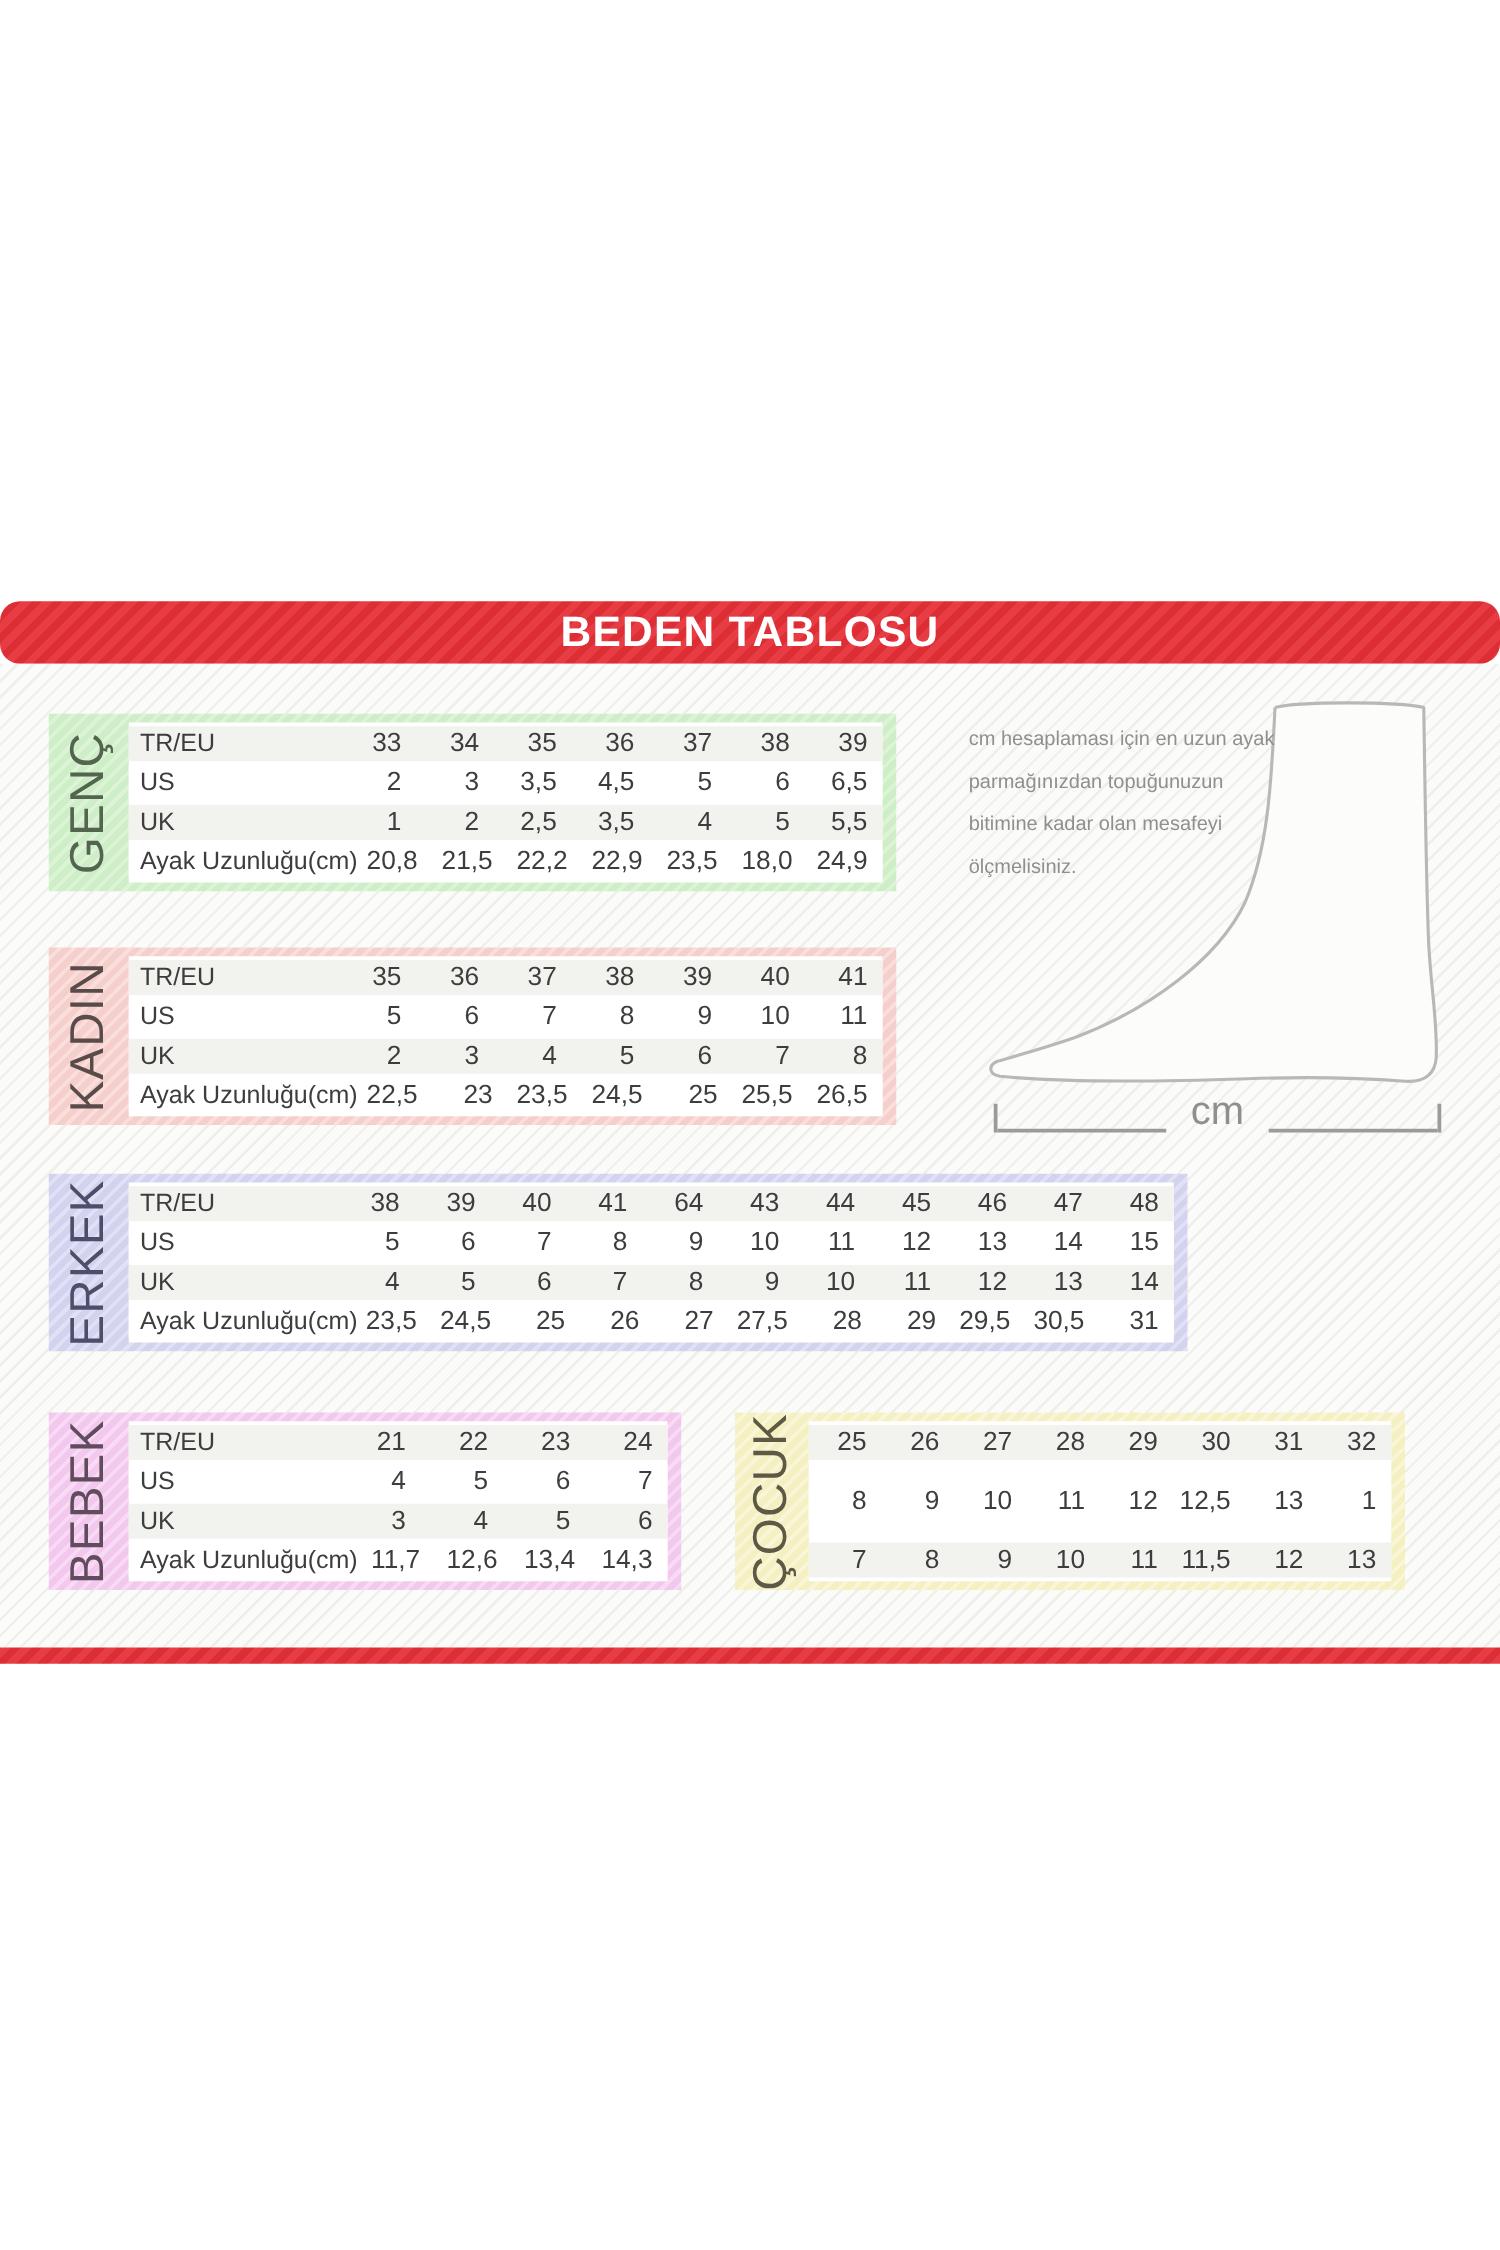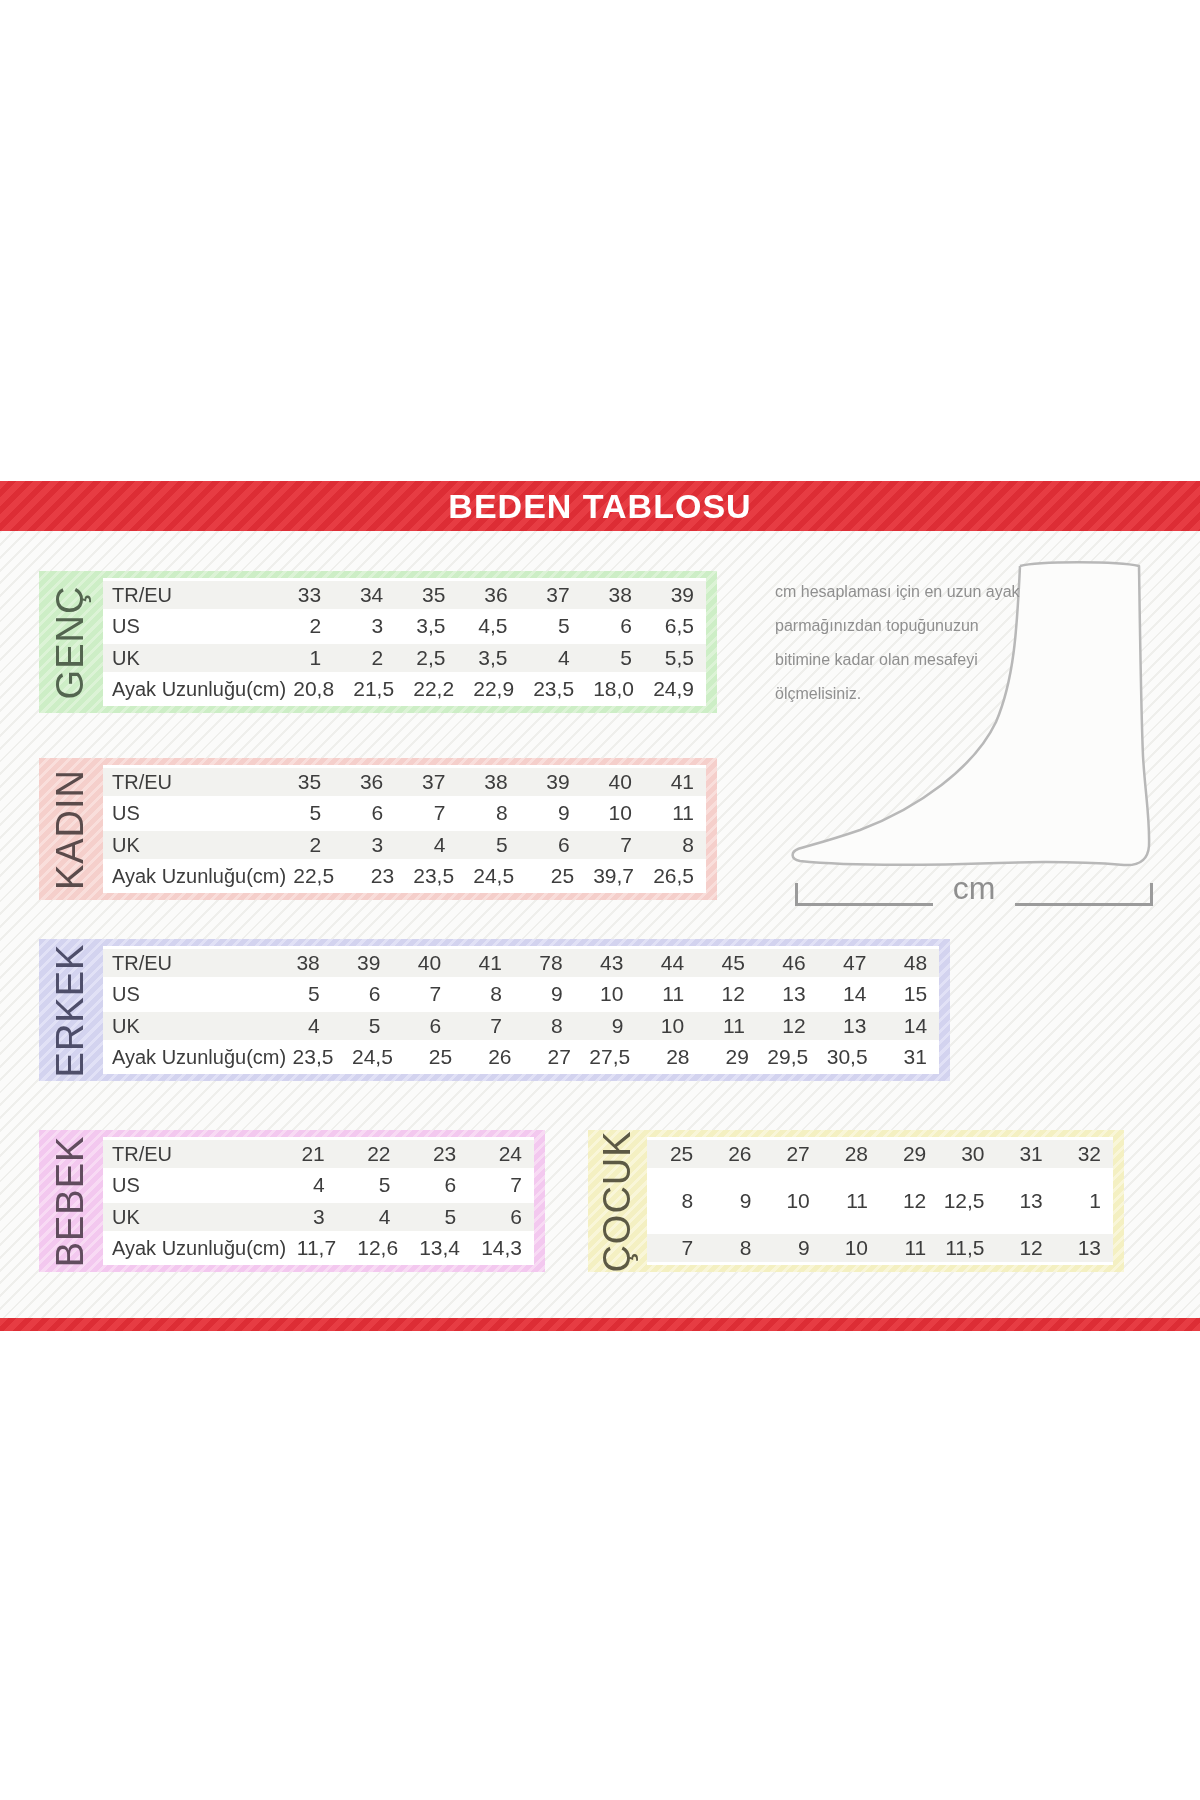--- a/index.html
+++ b/index.html
@@ -10,21 +10,21 @@
   
   .striped-bg{
     position:absolute;left:0;width:1200px;
     background:repeating-linear-gradient(135deg,#efefec 0 2px,#fbfbfa 2px 9px);
   }
   #mid-striped{top:531px;height:787px;}
   .red-bar{
     position:absolute;left:0;width:1200px;
     background:repeating-linear-gradient(135deg,#e73c43 0 6px,#dd2d35 6px 12px);
   }
-  #header-bar{top:481px;height:50px;display:flex;align-items:center;justify-content:center;}
+  #header-bar{top:481px;height:50px;display:flex;align-items:center;justify-content:center;border-radius:16px;}
   #header-title{
     color:#ffffff;font-size:34px;font-weight:600;letter-spacing:1px;
   }
   #footer-strip{top:1318px;height:13px;}
   
   .size-box{
     position:absolute;box-sizing:border-box;
     background:repeating-linear-gradient(135deg,var(--fill) 0 5px,var(--stripe) 5px 8px);
     padding:7px 11px 7px 64px;
   }
@@ -161,38 +161,38 @@
           <div class="cell num-cell">7</div>
           <div class="cell num-cell">8</div>
         </div>
         <div class="trow white">
           <div class="cell label-cell">Ayak Uzunluğu(cm)</div>
           <div class="cell num-cell">22,5</div>
           <div class="cell num-cell">23</div>
           <div class="cell num-cell">23,5</div>
           <div class="cell num-cell">24,5</div>
           <div class="cell num-cell">25</div>
-          <div class="cell num-cell">39,7</div>
+          <div class="cell num-cell">25,5</div>
           <div class="cell num-cell">26,5</div>
         </div>
       </div>
   </div>
 
   <div class="size-box" style="left: 39px; top: 939px; width: 911px; height: 142px; --fill: #d3d3ef; --stripe: #e1e1f6; --labelColor: #4e4e6a;">
     <div class="box-label">
         <span>ERKEK</span>
       </div>
     <div class="box-table">
         <div class="trow gray">
           <div class="cell label-cell">TR/EU</div>
           <div class="cell num-cell">38</div>
           <div class="cell num-cell">39</div>
           <div class="cell num-cell">40</div>
           <div class="cell num-cell">41</div>
-          <div class="cell num-cell">78</div>
+          <div class="cell num-cell">64</div>
           <div class="cell num-cell">43</div>
           <div class="cell num-cell">44</div>
           <div class="cell num-cell">45</div>
           <div class="cell num-cell">46</div>
           <div class="cell num-cell">47</div>
           <div class="cell num-cell">48</div>
         </div>
         <div class="trow white">
           <div class="cell label-cell">US</div>
           <div class="cell num-cell">5</div>

